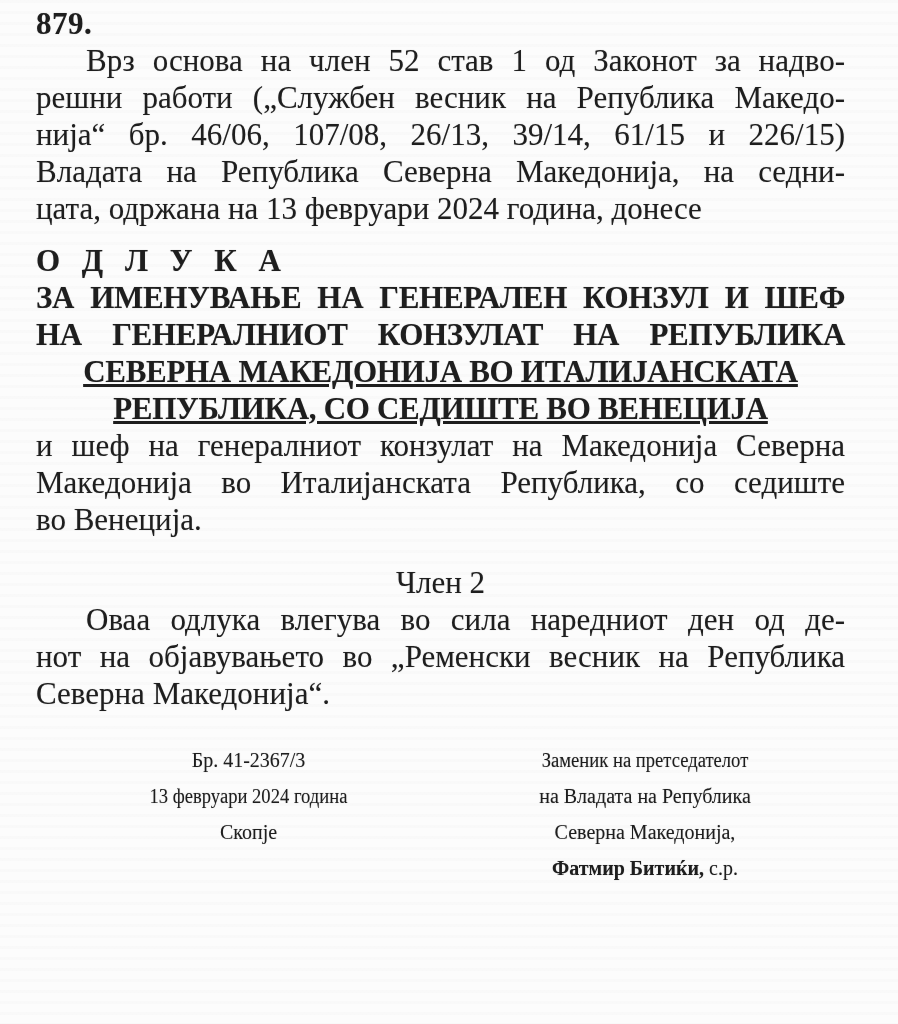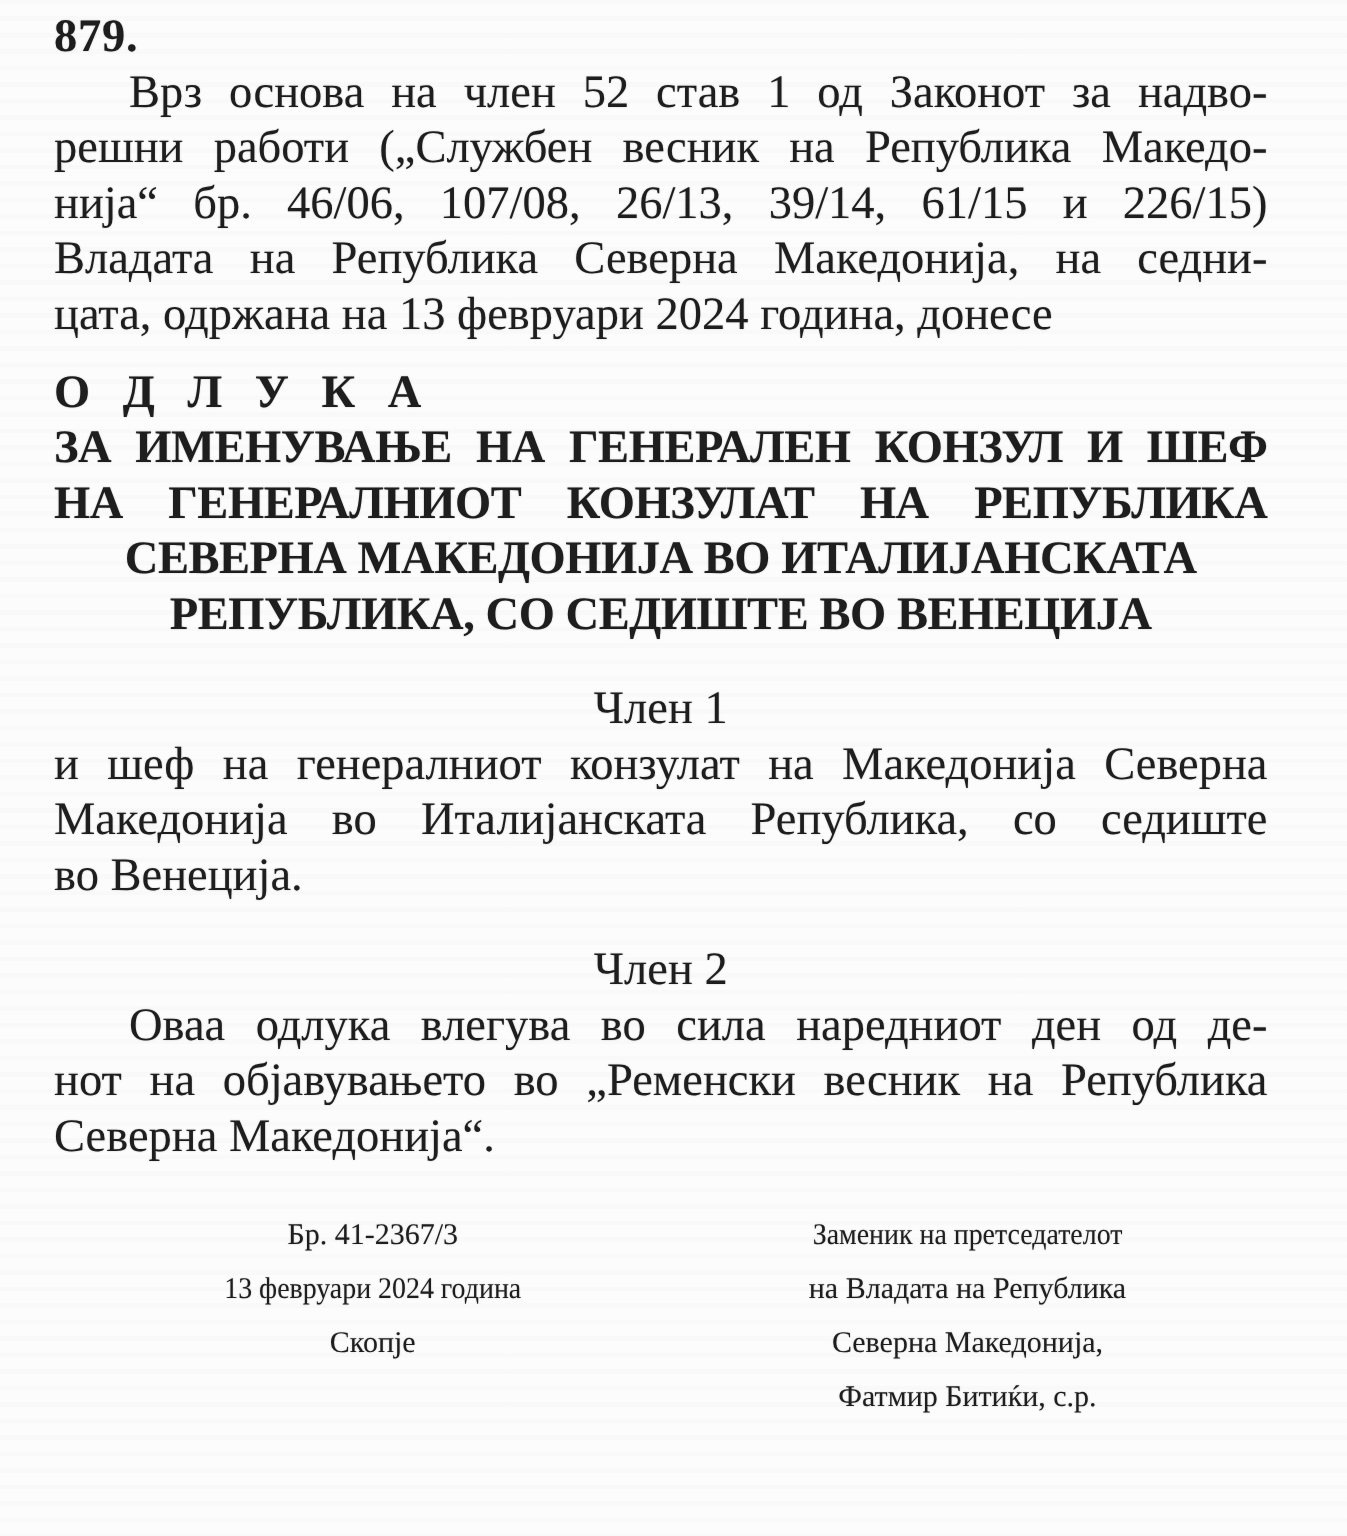--- a/index.html
+++ b/index.html
@@ -45,21 +45,21 @@
     font-weight: bold;
     letter-spacing: 7px;
     line-height: 36px;
   }
   .title-line {
     font-weight: bold;
     letter-spacing: -0.3px;
     line-height: 37px;
   }
   .title-just { text-align: justify; text-align-last: justify; }
-  .title-center { text-align: center; }
+  .title-center { text-align: center; text-decoration: underline; }
   .article-heading {
     margin-top: 26px;
     text-align: center;
     line-height: 37px;
   }
   .signature {
     display: flex;
     margin-top: 30px;
     font-size: 20px;
     line-height: 36px;
@@ -74,21 +74,21 @@
     margin-left: auto;
     margin-right: 0;
     text-align: center;
   }
   .sig-narrow {
     display: inline-block;
     transform: scaleX(0.93);
     transform-origin: center;
     white-space: nowrap;
   }
-  .bold { font-weight: normal; }
+  .bold { font-weight: bold; }
 </style>
 </head>
 <body>
 
 <div class="page">
 
   <div class="item-number">879.</div>
 
   <div class="para">
     <div class="jline indent">Врз основа на член 52 став 1 од Законот за надво-</div>
@@ -100,21 +100,20 @@
 
   <div class="kicker">О Д Л У К А</div>
 
   <div class="decision-title">
     <div class="title-line title-just">ЗА ИМЕНУВАЊЕ НА ГЕНЕРАЛЕН КОНЗУЛ И ШЕФ</div>
     <div class="title-line title-just">НА ГЕНЕРАЛНИОТ КОНЗУЛАТ НА РЕПУБЛИКА</div>
     <div class="title-line title-center">СЕВЕРНА МАКЕДОНИЈА ВО ИТАЛИЈАНСКАТА</div>
     <div class="title-line title-center">РЕПУБЛИКА, СО СЕДИШТЕ ВО ВЕНЕЦИЈА</div>
   </div>
 
-  <div class="article-heading">Член 1</div>
   <div class="para">
     <div class="jline">и шеф на генералниот конзулат на Македонија Северна</div>
     <div class="jline">Македонија во Италијанската Република, со седиште</div>
     <div class="lline">во Венеција.</div>
   </div>
 
   <div class="article-heading">Член 2</div>
   <div class="para">
     <div class="jline indent">Оваа одлука влегува во сила наредниот ден од де-</div>
     <div class="jline">нот на објавувањето во „Ременски весник на Република</div>

